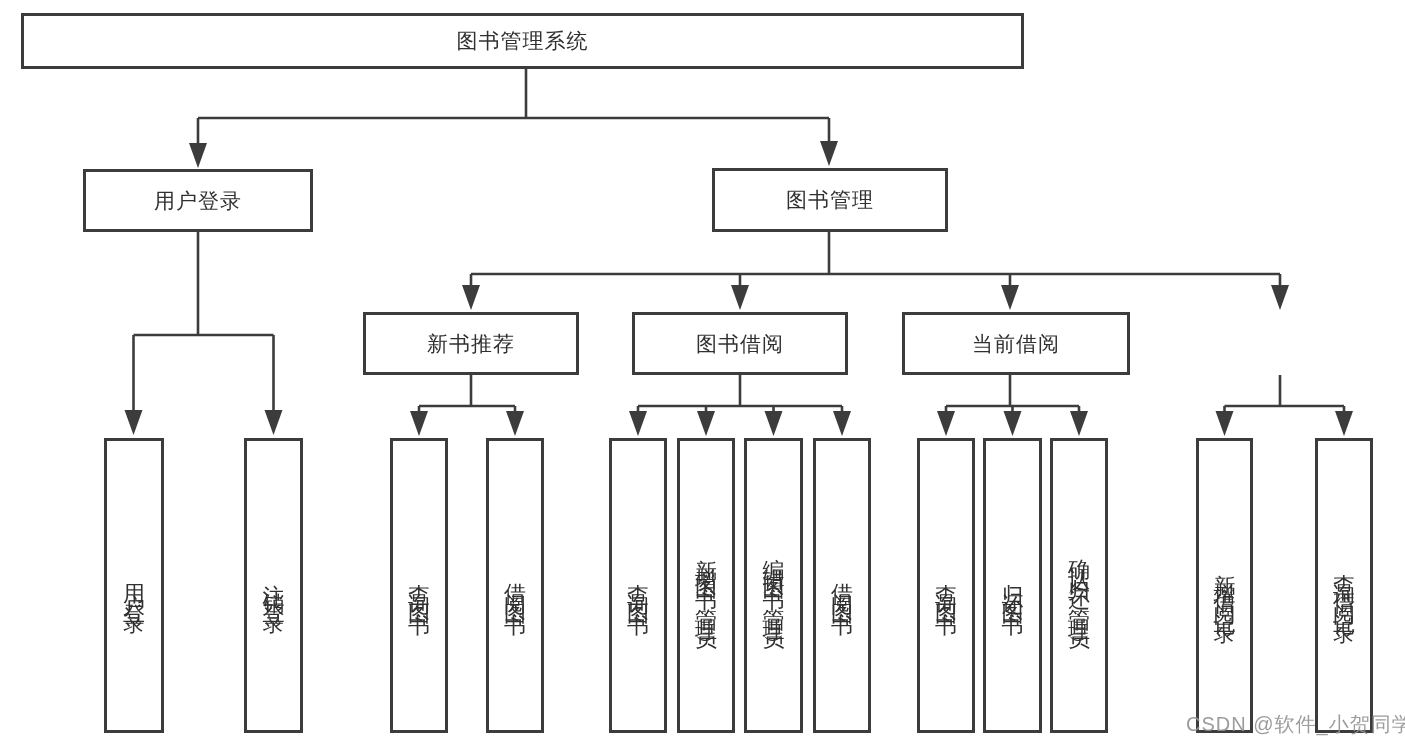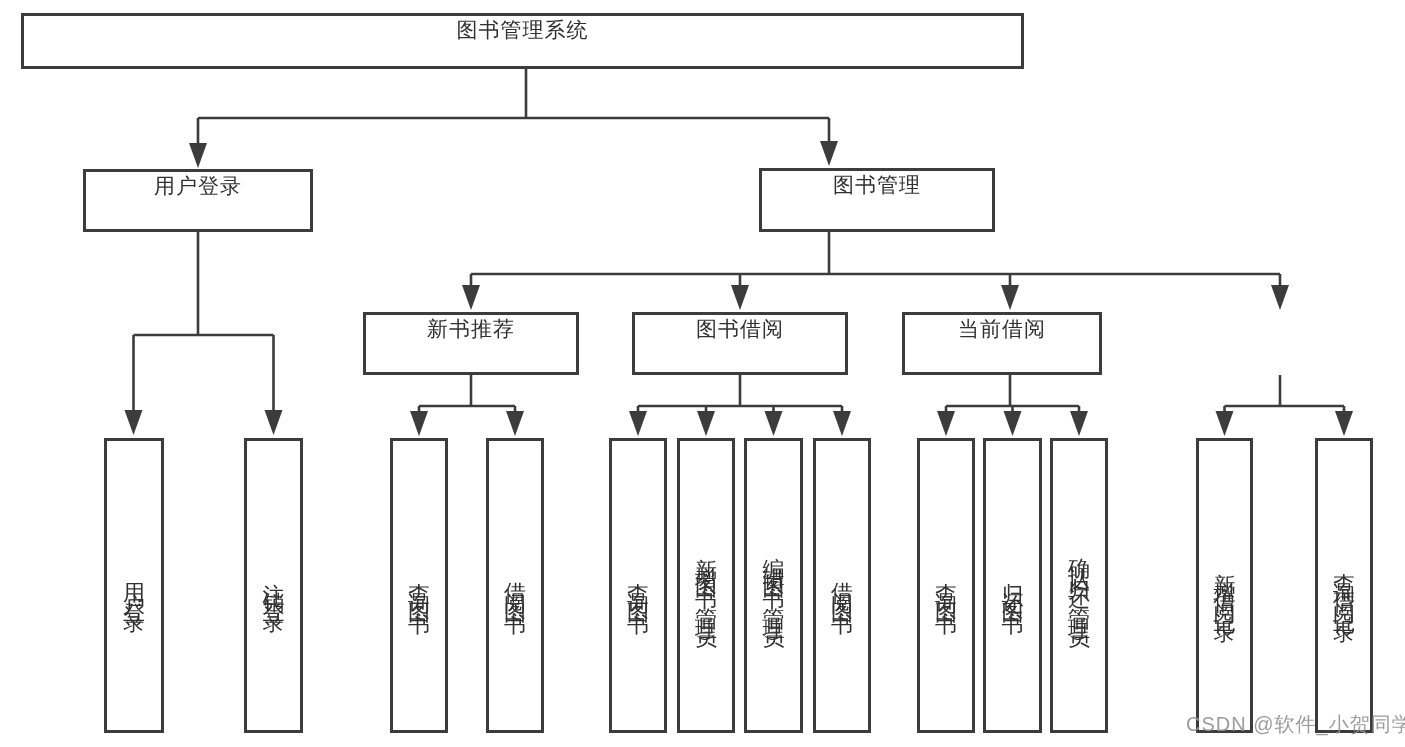--- a/index.html
+++ b/index.html
@@ -5,21 +5,21 @@
   html,body { margin:0; padding:0; background:#ffffff; }
   .stage {
     position:relative; width:1405px; height:747px;
     background:#ffffff; overflow:hidden;
     font-family:"Liberation Sans", sans-serif;
   }
   .wires { position:absolute; left:0; top:0; width:1405px; height:747px; z-index:0; }
   .box {
     position:absolute; box-sizing:border-box;
     background:#ffffff; border:3px solid #3c3c3c;
-    display:flex; justify-content:center;
+    display:flex; align-items:center; justify-content:center;
     color:#303030; z-index:1; text-align:center;
   }
   .box.lvl { font-size:21px; letter-spacing:1px; }
   .box.leaf span {
     writing-mode:vertical-rl; text-orientation:mixed;
     font-size:22px; letter-spacing:10px; line-height:1;
     display:block; max-height:288px;
   }
   .watermark {
     position:absolute; left:1186px; top:711px; z-index:3;
@@ -108,31 +108,31 @@
     </g>
   </svg>
 
   <div class="box lvl" style="left:21px; top:13px; width:1003px; height:56px;">
     <span>图书管理系统</span>
   </div>
 
   <div class="box lvl" style="left:83px; top:169px; width:230px; height:63px;">
     <span>用户登录</span>
   </div>
-  <div class="box lvl" style="left:712px; top:168px; width:236px; height:64px;margin-left:47px;">
+  <div class="box lvl" style="left:712px; top:168px; width:236px; height:64px;">
     <span>图书管理</span>
   </div>
 
   <div class="box lvl" style="left:632px; top:312px; width:216px; height:63px;">
     <span>图书借阅</span>
   </div>
   <div class="box lvl" style="left:363px; top:312px; width:216px; height:63px;">
     <span>新书推荐</span>
   </div>
-  <div class="box lvl" style="left:902px; top:312px; width:200px; height:63px;">
+  <div class="box lvl" style="left:902px; top:312px; width:228px; height:63px;">
     <span>当前借阅</span>
   </div>
 
   <div class="box leaf" style="left:104px; top:438px; width:60px; height:295px;">
     <span>用户登录</span>
   </div>
   <div class="box leaf" style="left:244px; top:438px; width:59px; height:295px;">
     <span>注销登录</span>
   </div>
 

